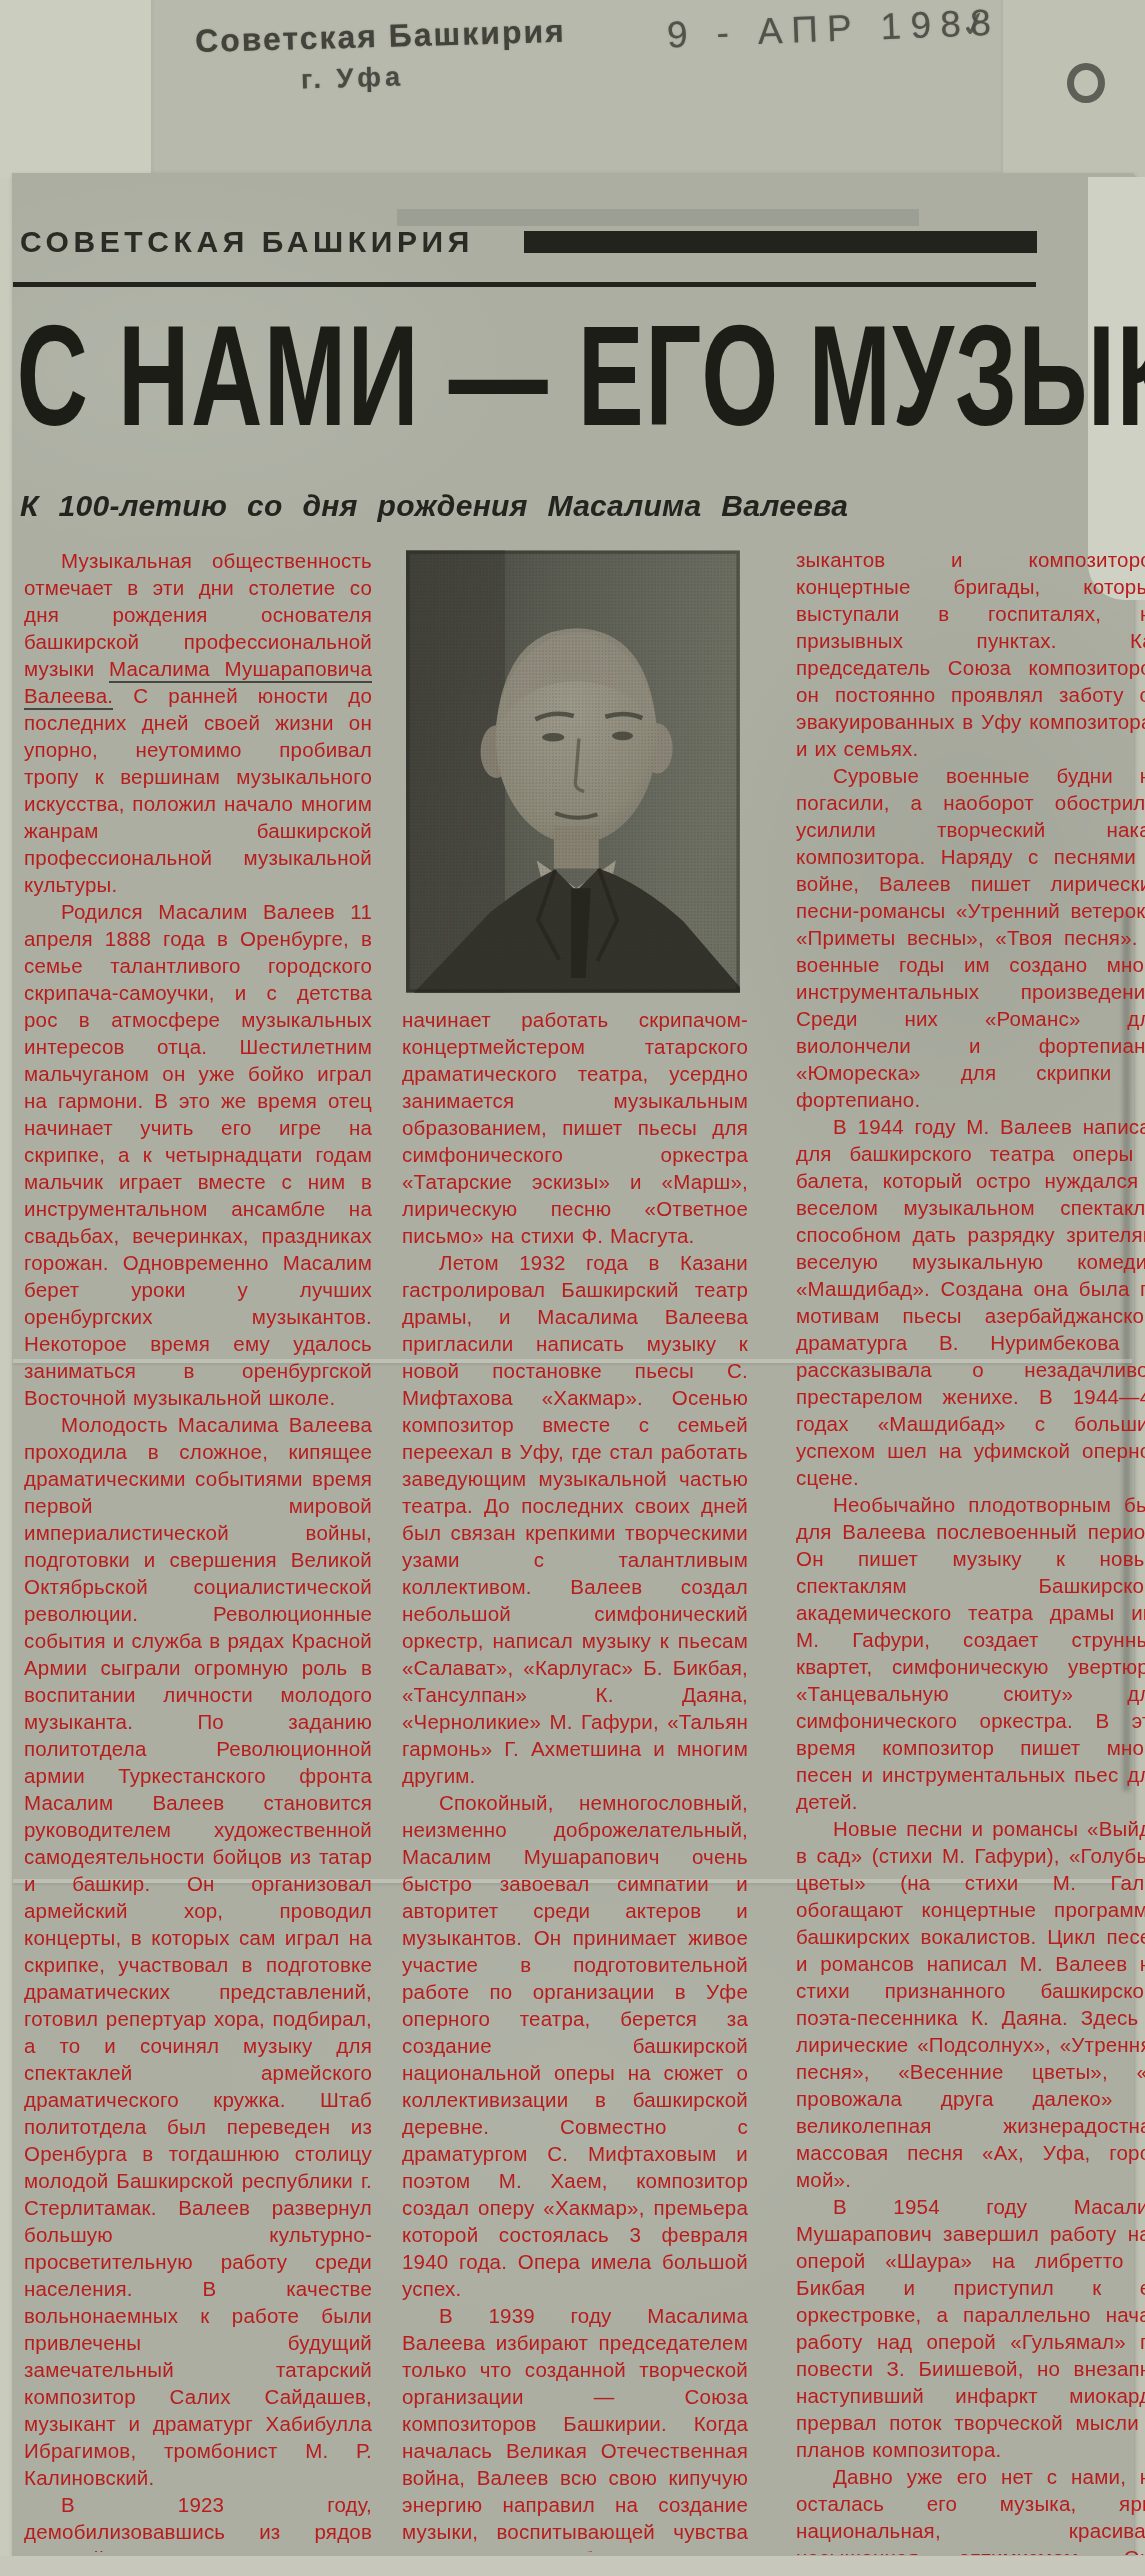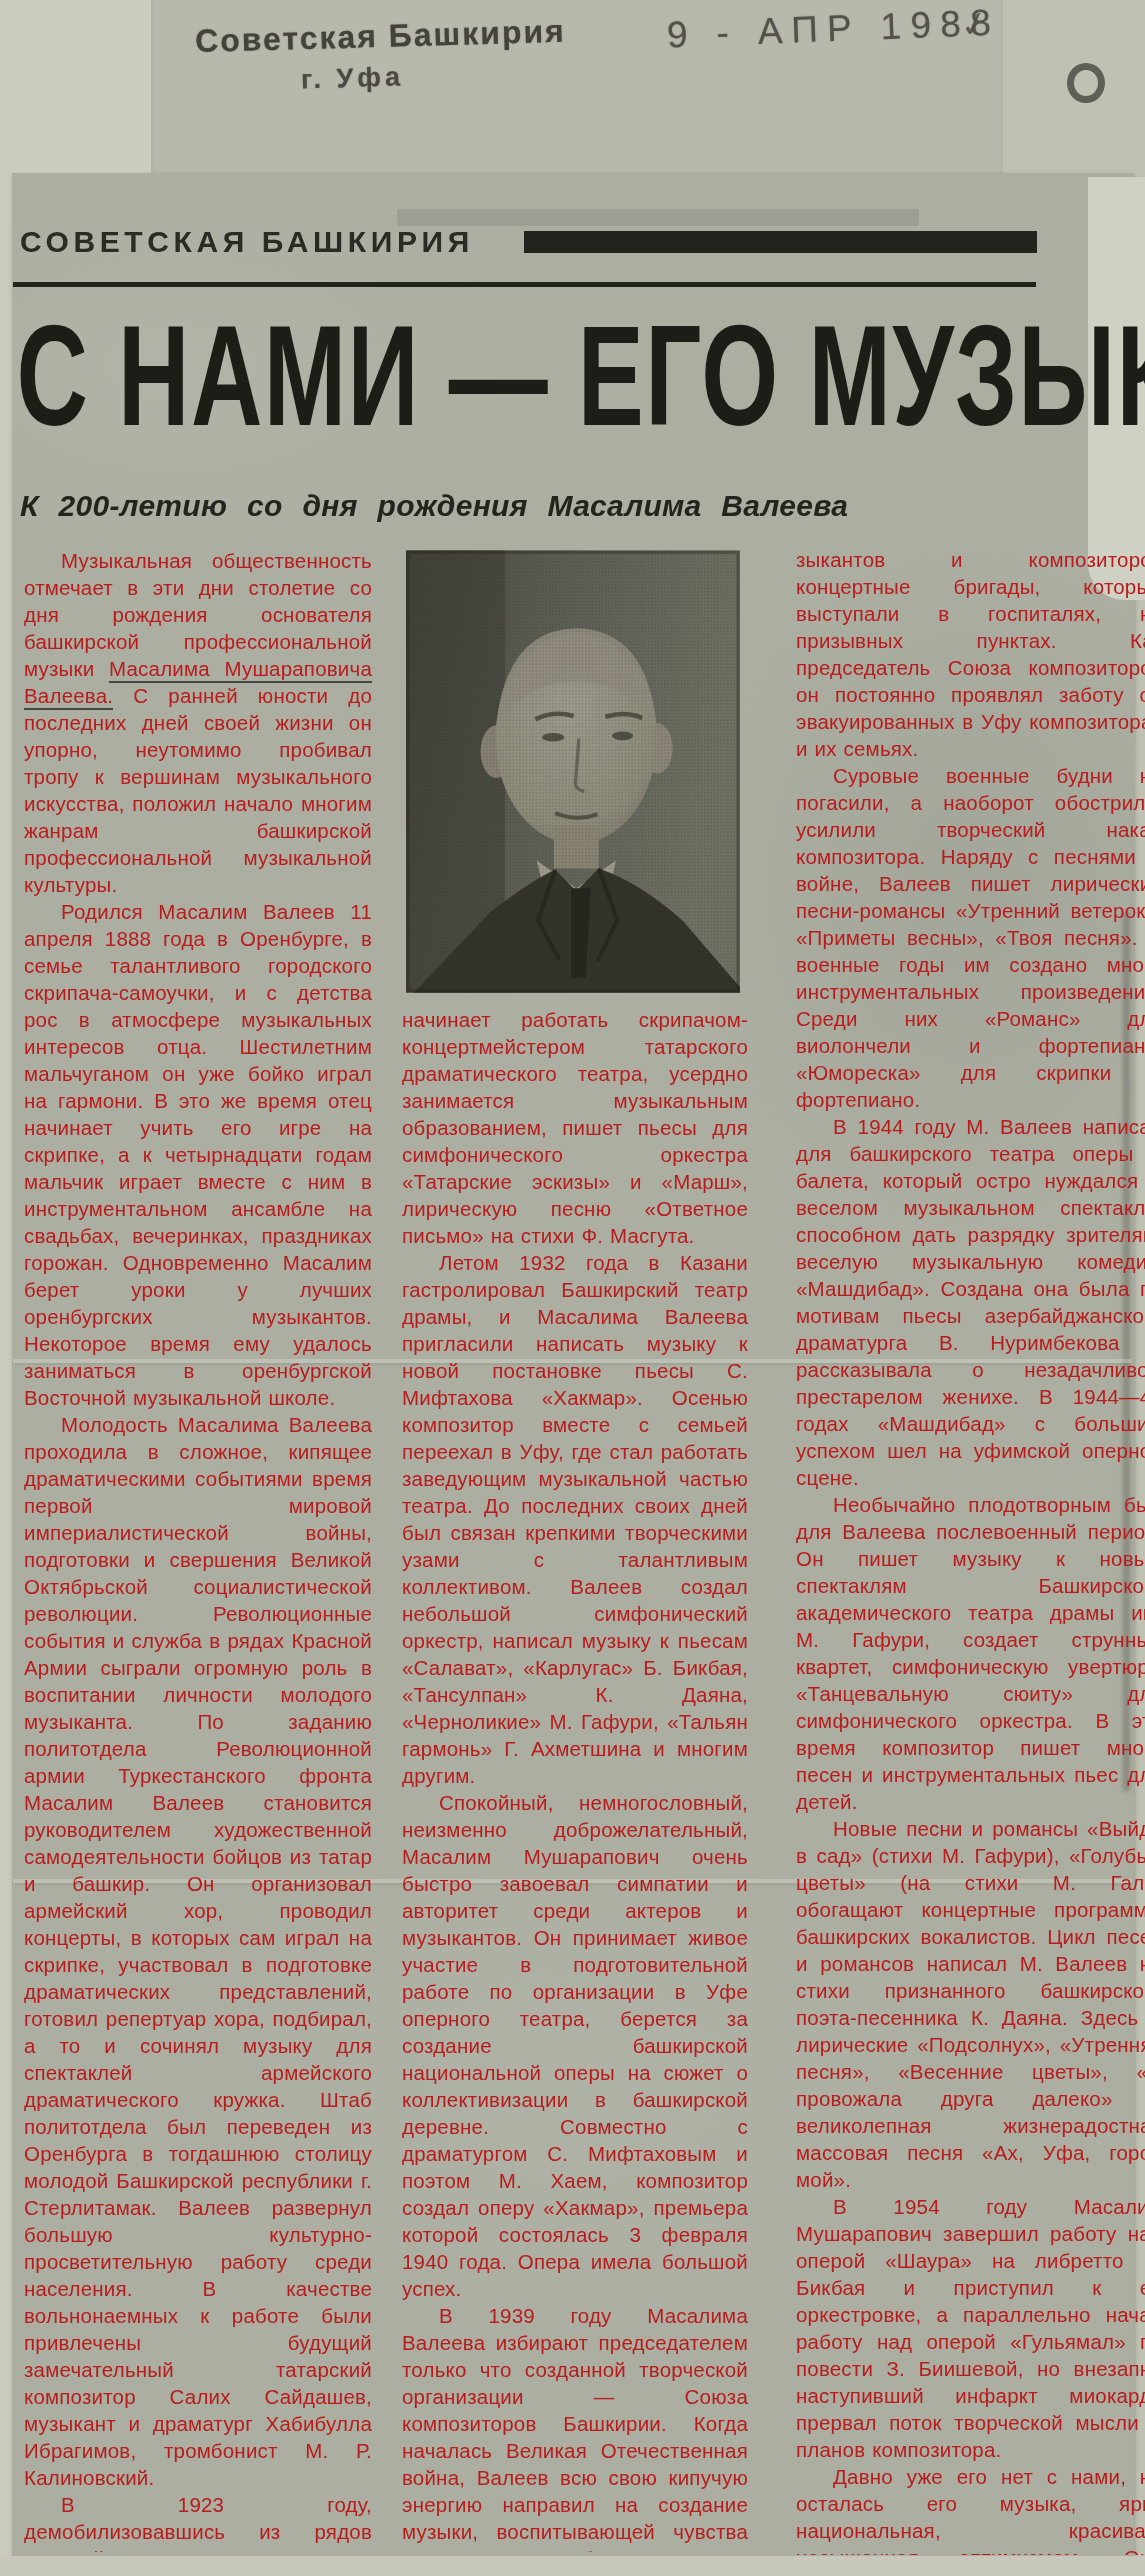--- a/index.html
+++ b/index.html
@@ -101,21 +101,21 @@
   <div class="edge-shadow"></div>
   <div class="crease c1"></div>
   <div class="crease c2"></div>
 
   <div class="ghost-bar"></div>
   <div class="masthead">СОВЕТСКАЯ БАШКИРИЯ</div>
   <div class="mast-bar"></div>
   <div class="rule"></div>
 
   <div class="headline">С НАМИ — ЕГО МУЗЫКА</div>
-  <div class="subtitle">К 200-летию со дня рождения Масалима Валеева</div>
+  <div class="subtitle">К 100-летию со дня рождения Масалима Валеева</div>
 
   <div class="col col1">
     <p class="para"><span>Музыкальная общественность отмечает в эти дни столетие со дня рождения основателя башкирской профессиональной музыки </span><span class="pen-underline">Масалима Мушараповича Валеева.</span><span> С ранней юности до последних дней своей жизни он упорно, неутомимо пробивал тропу к вершинам музыкального искусства, положил начало многим жанрам башкирской профессиональной музыкальной культуры.</span></p>
     <p class="para">Родился Масалим Валеев 11 апреля 1888 года в Оренбурге, в семье талантливого городского скрипача-самоучки, и с детства рос в атмосфере музыкальных интересов отца. Шестилетним мальчуганом он уже бойко играл на гармони. В это же время отец начинает учить его игре на скрипке, а к четырнадцати годам мальчик играет вместе с ним в инструментальном ансамбле на свадьбах, вечеринках, праздниках горожан. Одновременно Масалим берет уроки у лучших оренбургских музыкантов. Некоторое время ему удалось заниматься в оренбургской Восточной музыкальной школе.</p>
     <p class="para">Молодость Масалима Валеева проходила в сложное, кипящее драматическими событиями время первой мировой империалистической войны, подготовки и свершения Великой Октябрьской социалистической революции. Революционные события и служба в рядах Красной Армии сыграли огромную роль в воспитании личности молодого музыканта. По заданию политотдела Революционной армии Туркестанского фронта Масалим Валеев становится руководителем художественной самодеятельности бойцов из татар и башкир. Он организовал армейский хор, проводил концерты, в которых сам играл на скрипке, участвовал в подготовке драматических представлений, готовил репертуар хора, подбирал, а то и сочинял музыку для спектаклей армейского драматического кружка. Штаб политотдела был переведен из Оренбурга в тогдашнюю столицу молодой Башкирской республики г. Стерлитамак. Валеев развернул большую культурно-просветительную работу среди населения. В качестве вольнонаемных к работе были привлечены будущий замечательный татарский композитор Салих Сайдашев, музыкант и драматург Хабибулла Ибрагимов, тромбонист М. Р. Калиновский.</p>
     <p class="para">В 1923 году, демобилизовавшись из рядов Красной Армии, Масалим возвратился в Оренбург. Он работает в симфоническом оркестре Оренбургского театра скрипачом, пишет свои первые песни, одна из них «Ак кайын» («Белая береза») на стихи Зии Ермекея, очень популярна и поныне. В 1929 году Масалим Валеев переезжает в Казань и</p>
   </div>
 
   <div class="col col2">
     <div class="photo-frame">

